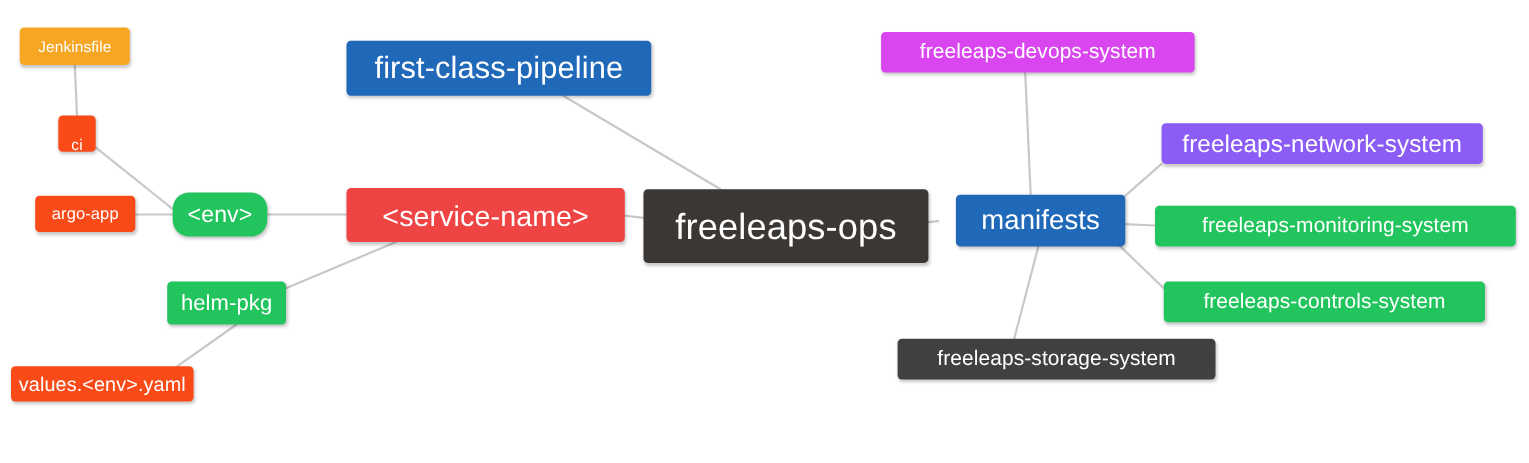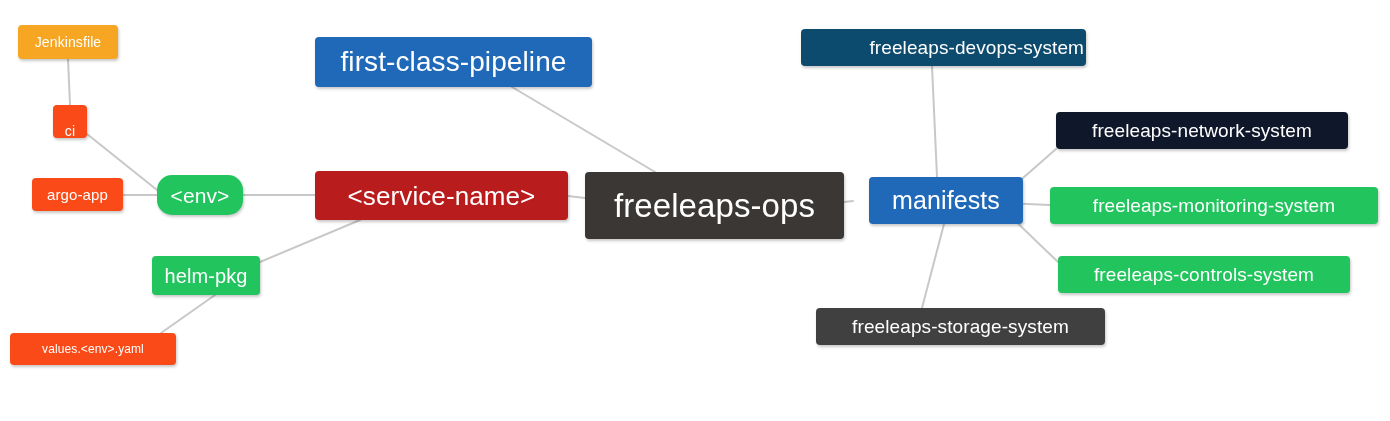--- a/index.html
+++ b/index.html
@@ -72,39 +72,39 @@
       </div>
       <div class="node" style="left: 32px; top: 178px; width: 91px; height: 33px; background: rgb(250, 74, 24); font-size: 15px;">
         <span class="node-label">argo-app</span>
       </div>
       <div class="node" style="left: 157px; top: 175px; width: 86px; height: 40px; background: rgb(33, 196, 93); font-size: 21px; border-radius: 15px;">
         <span class="node-label">&lt;env&gt;</span>
       </div>
       <div class="node" style="left: 152px; top: 256px; width: 108px; height: 39px; background: rgb(33, 196, 93); font-size: 20px;">
         <span class="node-label">helm-pkg</span>
       </div>
-      <div class="node" style="left: 10px; top: 333px; width: 166px; height: 32px; background: rgb(250, 74, 24); font-size: 12px; justify-content: center;">
+      <div class="node" style="left: 10px; top: 333px; width: 166px; height: 32px; background: rgb(250, 74, 24); font-size: 18px; justify-content: center;">
         <span class="node-label">values.&lt;env&gt;.yaml</span>
       </div>
       <div class="node" style="left: 315px; top: 37px; width: 277px; height: 50px; background: rgb(32, 105, 185); font-size: 28px;">
         <span class="node-label">first-class-pipeline</span>
       </div>
-      <div class="node" style="left: 315px; top: 171px; width: 253px; height: 49px; background: #b91c1c; font-size: 26px;">
+      <div class="node" style="left: 315px; top: 171px; width: 253px; height: 49px; background: #ef4444; font-size: 26px;">
         <span class="node-label">&lt;service-name&gt;</span>
       </div>
       <div class="node" style="left: 585px; top: 172px; width: 259px; height: 67px; background: rgb(59, 55, 52); font-size: 33px;">
         <span class="node-label">freeleaps-ops</span>
       </div>
       <div class="node" style="left: 853px; top: 177px; width: 154px; height: 47px; background: rgb(32, 105, 185); font-size: 25px; margin-left: 16px;">
         <span class="node-label">manifests</span>
       </div>
-      <div class="node" style="left: 801px; top: 29px; width: 285px; height: 37px; background: #0c4a6e; font-size: 19px; justify-content: flex-end;">
+      <div class="node" style="left: 801px; top: 29px; width: 285px; height: 37px; background: #d946ef; font-size: 19px;">
         <span class="node-label">freeleaps-devops-system</span>
       </div>
-      <div class="node" style="left: 1056px; top: 112px; width: 292px; height: 37px; background: #0f172a; font-size: 19px;">
+      <div class="node" style="left: 1056px; top: 112px; width: 292px; height: 37px; background: #8b5cf6; font-size: 22px;">
         <span class="node-label">freeleaps-network-system</span>
       </div>
       <div class="node" style="left: 1050px; top: 187px; width: 328px; height: 37px; background: rgb(33, 196, 93); font-size: 19px;">
         <span class="node-label">freeleaps-monitoring-system</span>
       </div>
       <div class="node" style="left: 1058px; top: 256px; width: 292px; height: 37px; background: rgb(33, 196, 93); font-size: 19px;">
         <span class="node-label">freeleaps-controls-system</span>
       </div>
       <div class="node" style="left: 816px; top: 308px; width: 289px; height: 37px; background: #404040; font-size: 19px;">
         <span class="node-label">freeleaps-storage-system</span>

